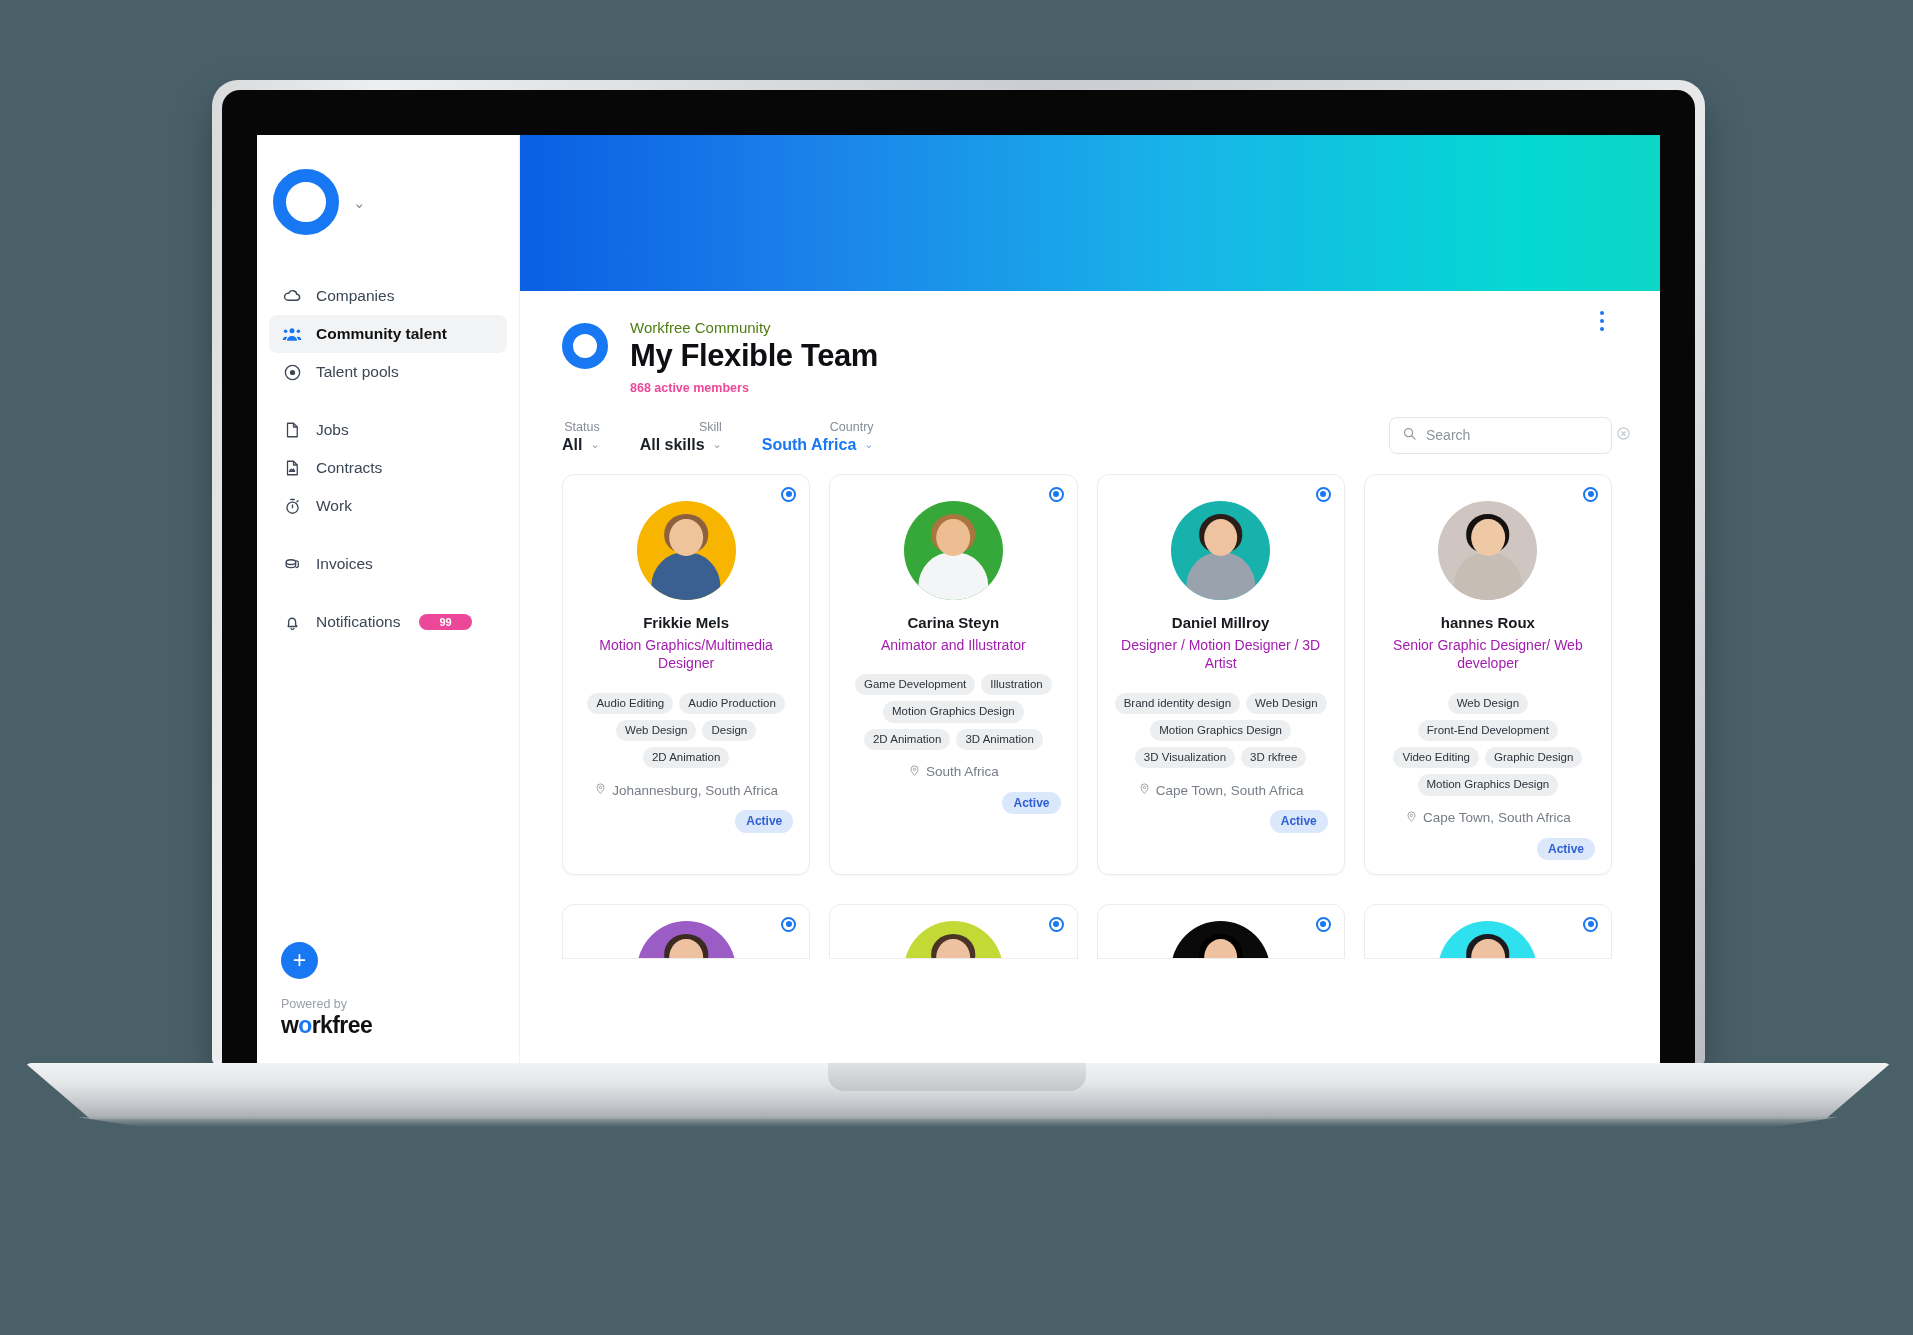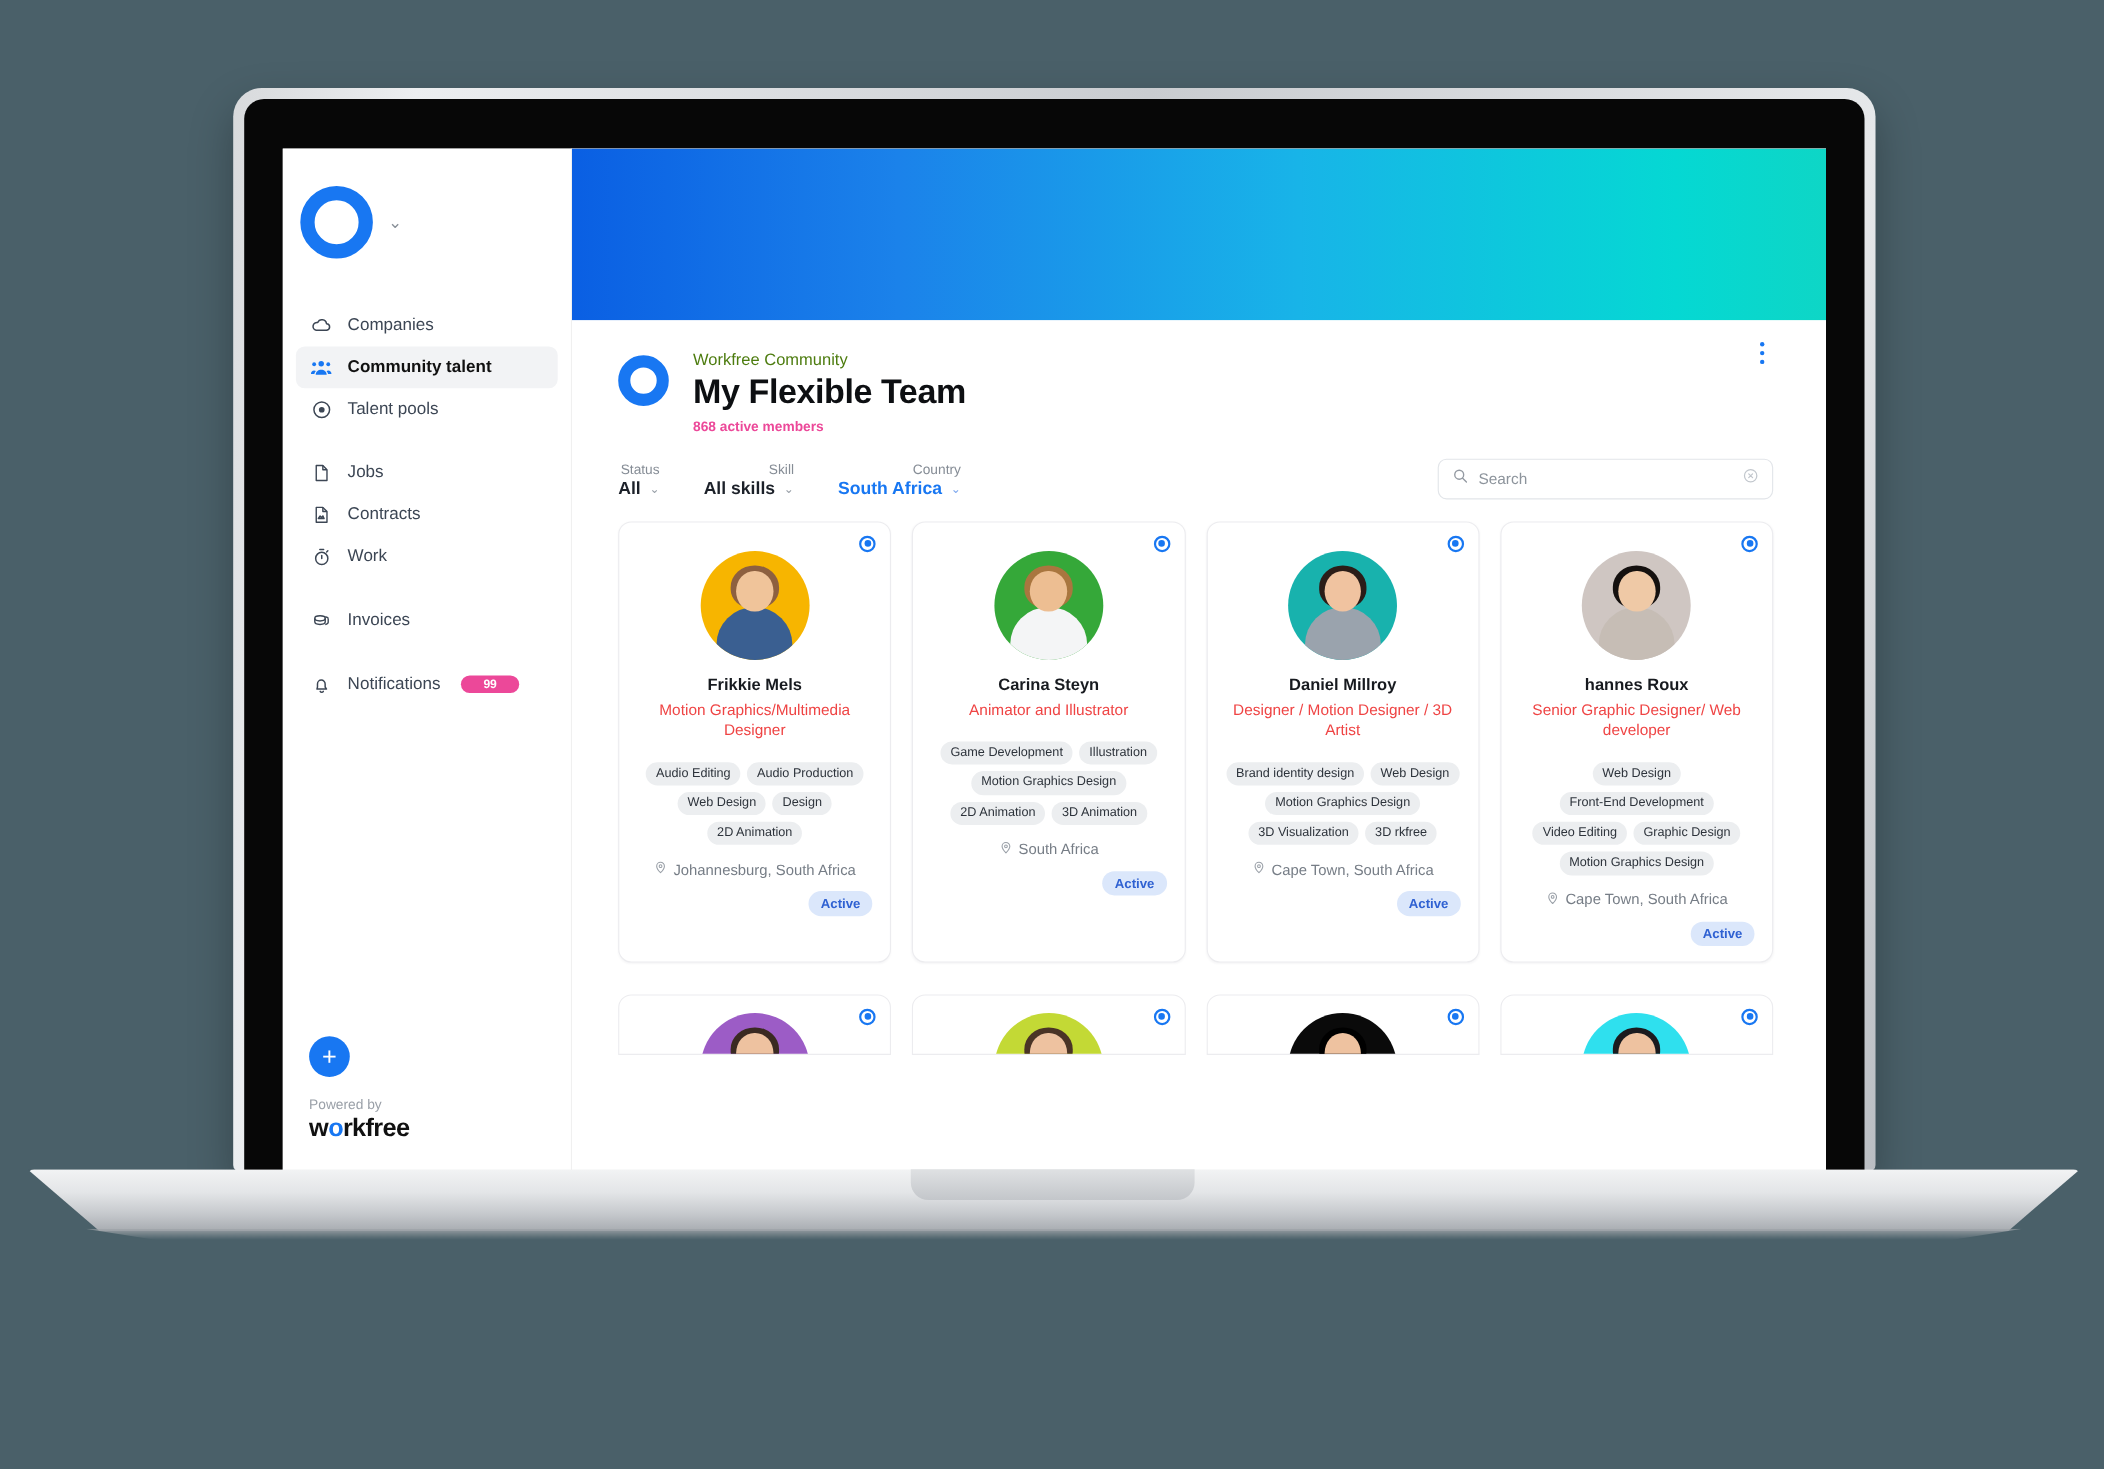--- a/index.html
+++ b/index.html
@@ -132,21 +132,21 @@
 
   .filterbar { display: flex; align-items: flex-end; margin-top: 22px; gap: 40px; }
   .filter { cursor: pointer; text-align: right; }
   .filter-label { font-size: 12.5px; color: #868d96; margin-bottom: 2px; }
   .filter-value { font-size: 16px; font-weight: 700; color: #1c2129; display: flex; align-items: center; gap: 8px; }
   .filter-value.accent { color: #1877f2; }
   .filter-value .cv { font-size: 11px; color: #9aa1a9; font-weight: 400; }
   .filter-value.accent .cv { color: #7fa9ef; }
   .search-spacer { flex: 1 1 auto; }
   .searchbox {
-    width: 305px; height: 37px; border: 1px solid #e2e5e9; border-radius: 8px;
+    width: 223px; height: 37px; border: 1px solid #e2e5e9; border-radius: 8px;
     display: flex; align-items: center; gap: 9px; padding: 0 12px; background: #fff;
   }
   .searchbox input {
     border: none; outline: none; font-size: 14px; color: #2b3138; flex: 1 1 auto;
     font-family: "Liberation Sans", sans-serif; background: transparent;
   }
   .searchbox input::placeholder { color: #8d949c; }
 
   
   .cards {
@@ -167,21 +167,21 @@
   }
   .card-radio span::after {
     content:''; position:absolute; left:50%; top:50%; transform:translate(-50%,-50%);
     width: 6px; height: 6px; border-radius: 50%; background: #1877f2;
   }
   .avatar-big { width: 99px; height: 99px; border-radius: 50%; margin: 12px 0 14px 0; position: relative; overflow: hidden; }
   .av-body { position:absolute; left:50%; bottom:-4px; transform:translateX(-50%); width: 70%; height: 52%; border-radius: 34px 34px 0 0; }
   .av-head { position:absolute; left:50%; top: 18%; transform:translateX(-50%); width: 34%; height: 38%; border-radius: 50%; }
   .av-hair { position:absolute; left:50%; top: 13%; transform:translateX(-50%); width: 44%; height: 40%; border-radius: 50% 50% 44% 44%; }
   .p-name { font-size: 15px; font-weight: 700; color: #171a1f; text-align: center; }
-  .p-role { font-size: 14px; color: #ef4444; text-align: center; margin-top: 5px; line-height: 1.32; }
+  .p-role { font-size: 14px; color: #a21caf; text-align: center; margin-top: 5px; line-height: 1.32; }
   .skills { display: flex; flex-wrap: wrap; justify-content: center; gap: 6px; margin-top: 20px; }
   .skill {
     background: #eceef0; color: #2d333b; font-size: 11.5px; border-radius: 999px;
     padding: 4px 9px; white-space: nowrap; line-height: 1.15;
   }
   .loc { display: flex; align-items: center; gap: 5px; margin-top: 14px; font-size: 13.5px; color: #767d86; }
   .loc svg { flex: 0 0 auto; }
   .card-foot { width: 100%; display: flex; justify-content: flex-end; margin-top: 12px; }
   .pill-active {
     background: #dbe7fb; color: #2f61d2; font-size: 12px; font-weight: 700;

